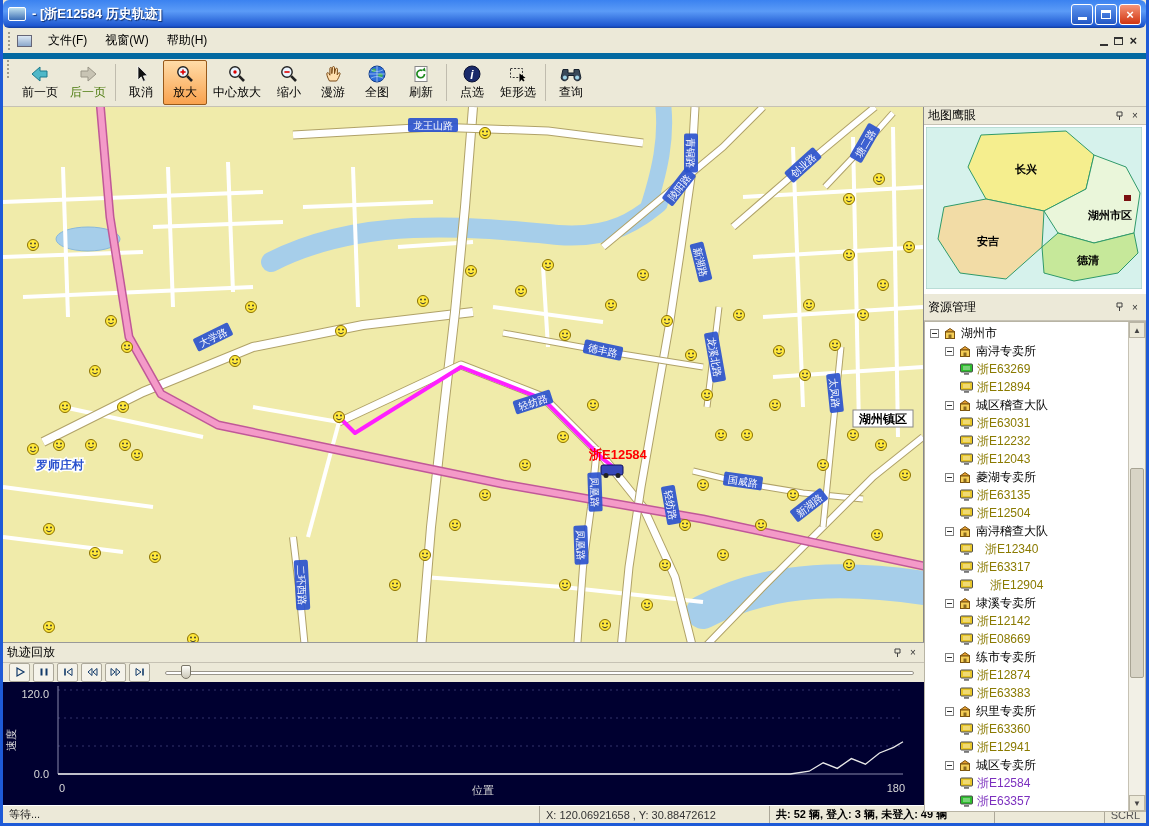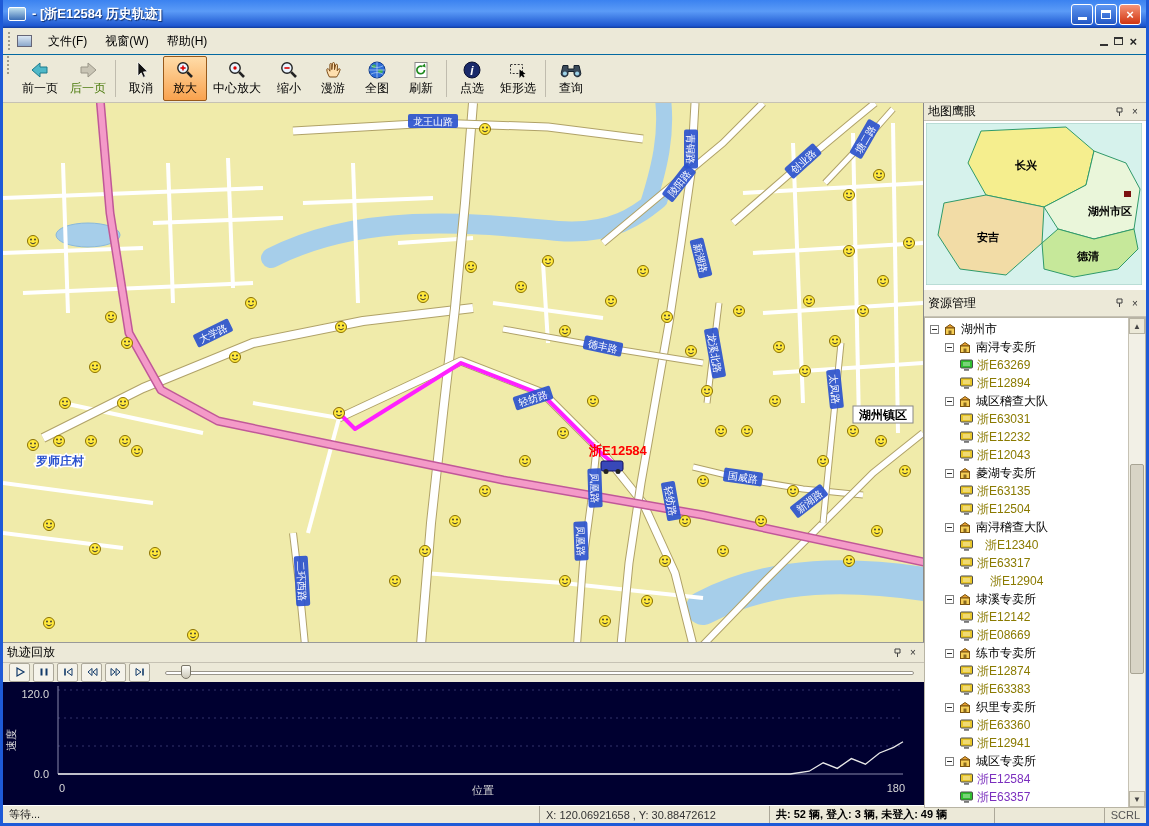--- a/index.html
+++ b/index.html
@@ -1,30 +1,30 @@
 <!DOCTYPE html>
 <html><head>
 <meta charset="utf-8">
 <style>
 *{margin:0;padding:0;box-sizing:border-box;}
 html,body{width:1149px;height:826px;overflow:hidden;}
 body{font-family:"Liberation Sans","DejaVu Sans",sans-serif;background:#ECE9D8;position:relative;}
 .window{position:absolute;inset:0;display:flex;flex-direction:column;background:#ECE9D8;border:3px solid #1E5AD7;border-top:none;}
 
-.titlebar{flex:0 0 28px;background:linear-gradient(180deg,#3B82F0 0%,#5B9BF7 40%,#1E57D0 92%,#123C9C 100%);display:flex;align-items:center;color:#fff;padding:0 5px;}
+.titlebar{flex:0 0 28px;background:linear-gradient(180deg,#3B82F0 0%,#5B9BF7 40%,#1E57D0 92%,#123C9C 100%);display:flex;align-items:center;color:#fff;padding:0 5px;border-radius:6px;}
 .app-icon{width:18px;height:14px;border:1px solid #fff;border-radius:2px;background:linear-gradient(#BFE0F0,#3C6EB4);margin-right:6px;}
 .title-text{flex:1;font-weight:bold;font-size:13px;text-shadow:1px 1px 1px #103070;white-space:nowrap;}
 .win-btn{width:22px;height:21px;margin-left:2px;border:1px solid #fff;border-radius:3px;display:flex;align-items:center;justify-content:center;cursor:default;}
 .win-btn.minb,.win-btn.maxb{background:linear-gradient(#5E97F2,#2357C4);}
 .win-btn.closeb{background:linear-gradient(#F49578,#D23410);}
 .g-min{width:9px;height:3px;background:#fff;margin-top:9px;}
 .g-max{width:10px;height:9px;border:1px solid #fff;border-top:3px solid #fff;}
 .g-close{color:#fff;font-weight:bold;font-size:13px;line-height:1;}
 
-.menubar{flex:0 0 27px;display:flex;align-items:center;padding:0 3px;border-bottom:1px solid #0369a1;}
+.menubar{flex:0 0 27px;display:flex;align-items:center;padding:0 3px;border-bottom:6px solid #0369a1;}
 .grip{width:4px;height:18px;border-left:2px dotted #9C9A8C;margin:0 5px 0 2px;}
 .mdi-icon{width:15px;height:12px;border:1px solid #667;background:linear-gradient(#DCE8F4,#8CA8CC);margin-right:7px;}
 .menu-item{font-size:12px;padding:4px 9px;color:#000;}
 .mdi-ctrls{margin-left:auto;display:flex;align-items:center;gap:6px;padding-right:6px;color:#222;}
 .m-min{width:8px;height:2px;background:#333;margin-top:8px;}
 .m-rest{width:9px;height:8px;border:1px solid #333;border-top:2px solid #333;}
 .m-close{font-size:13px;font-weight:bold;line-height:1;color:#222;}
 
 .toolbar{flex:0 0 48px;display:flex;align-items:stretch;padding:1px 2px;border-bottom:1px solid #C6C2B4;}
 .tb-btn{min-width:44px;padding:2px 5px 1px;display:flex;flex-direction:column;align-items:center;justify-content:flex-start;gap:0;font-size:12px;color:#000;border:1px solid transparent;border-radius:2px;}

